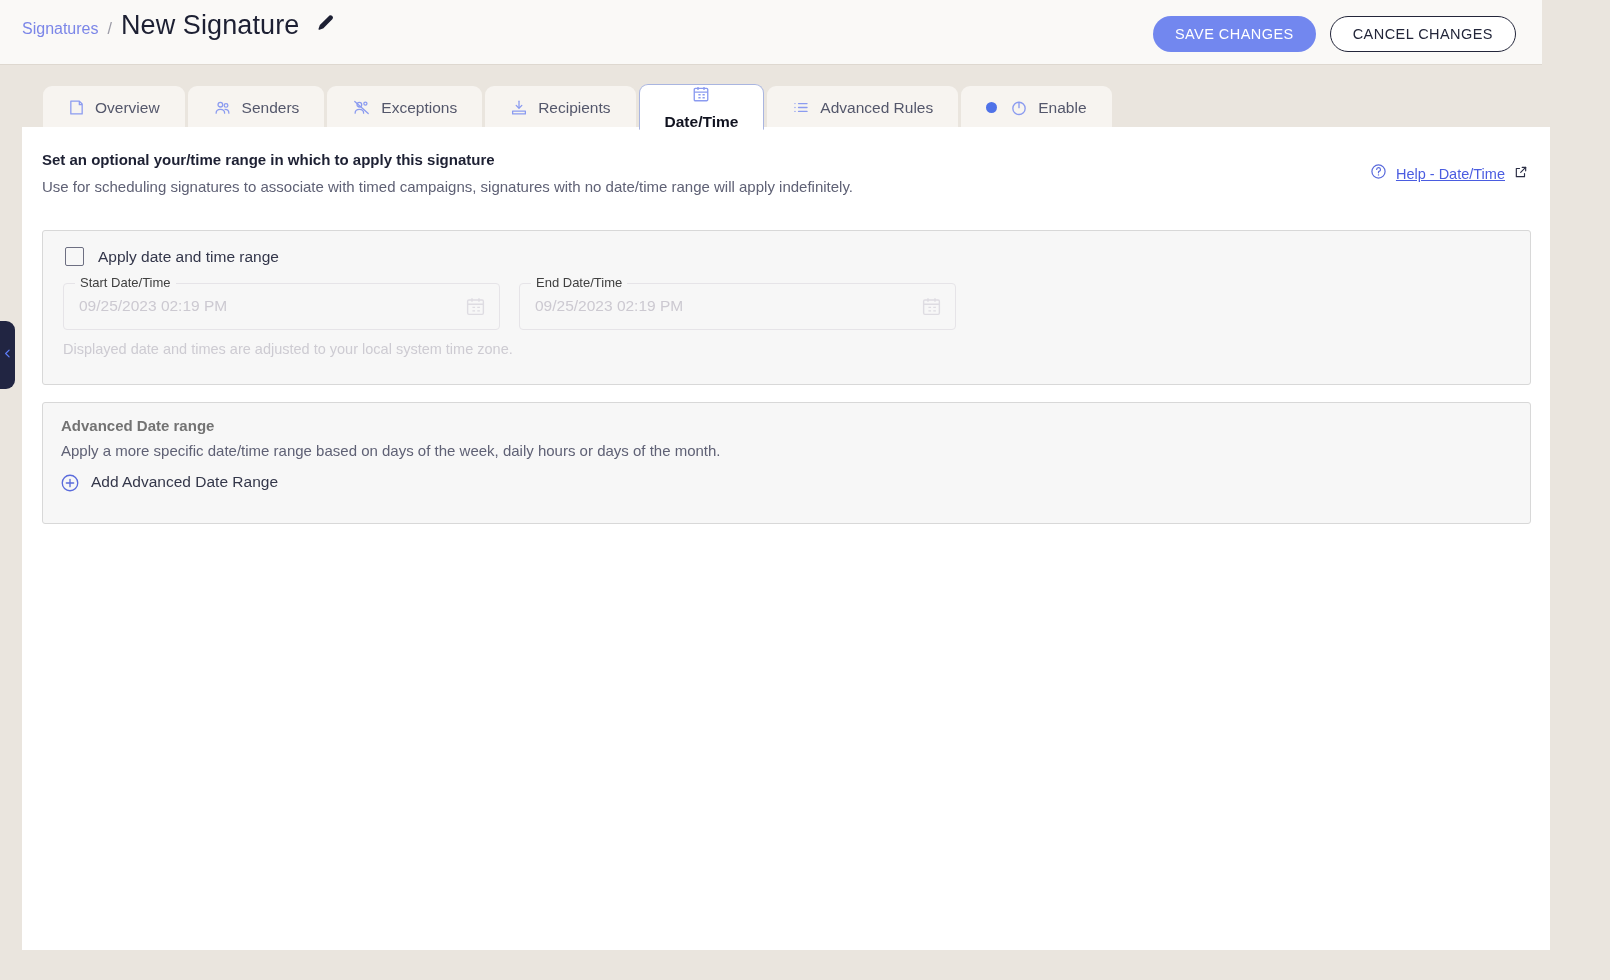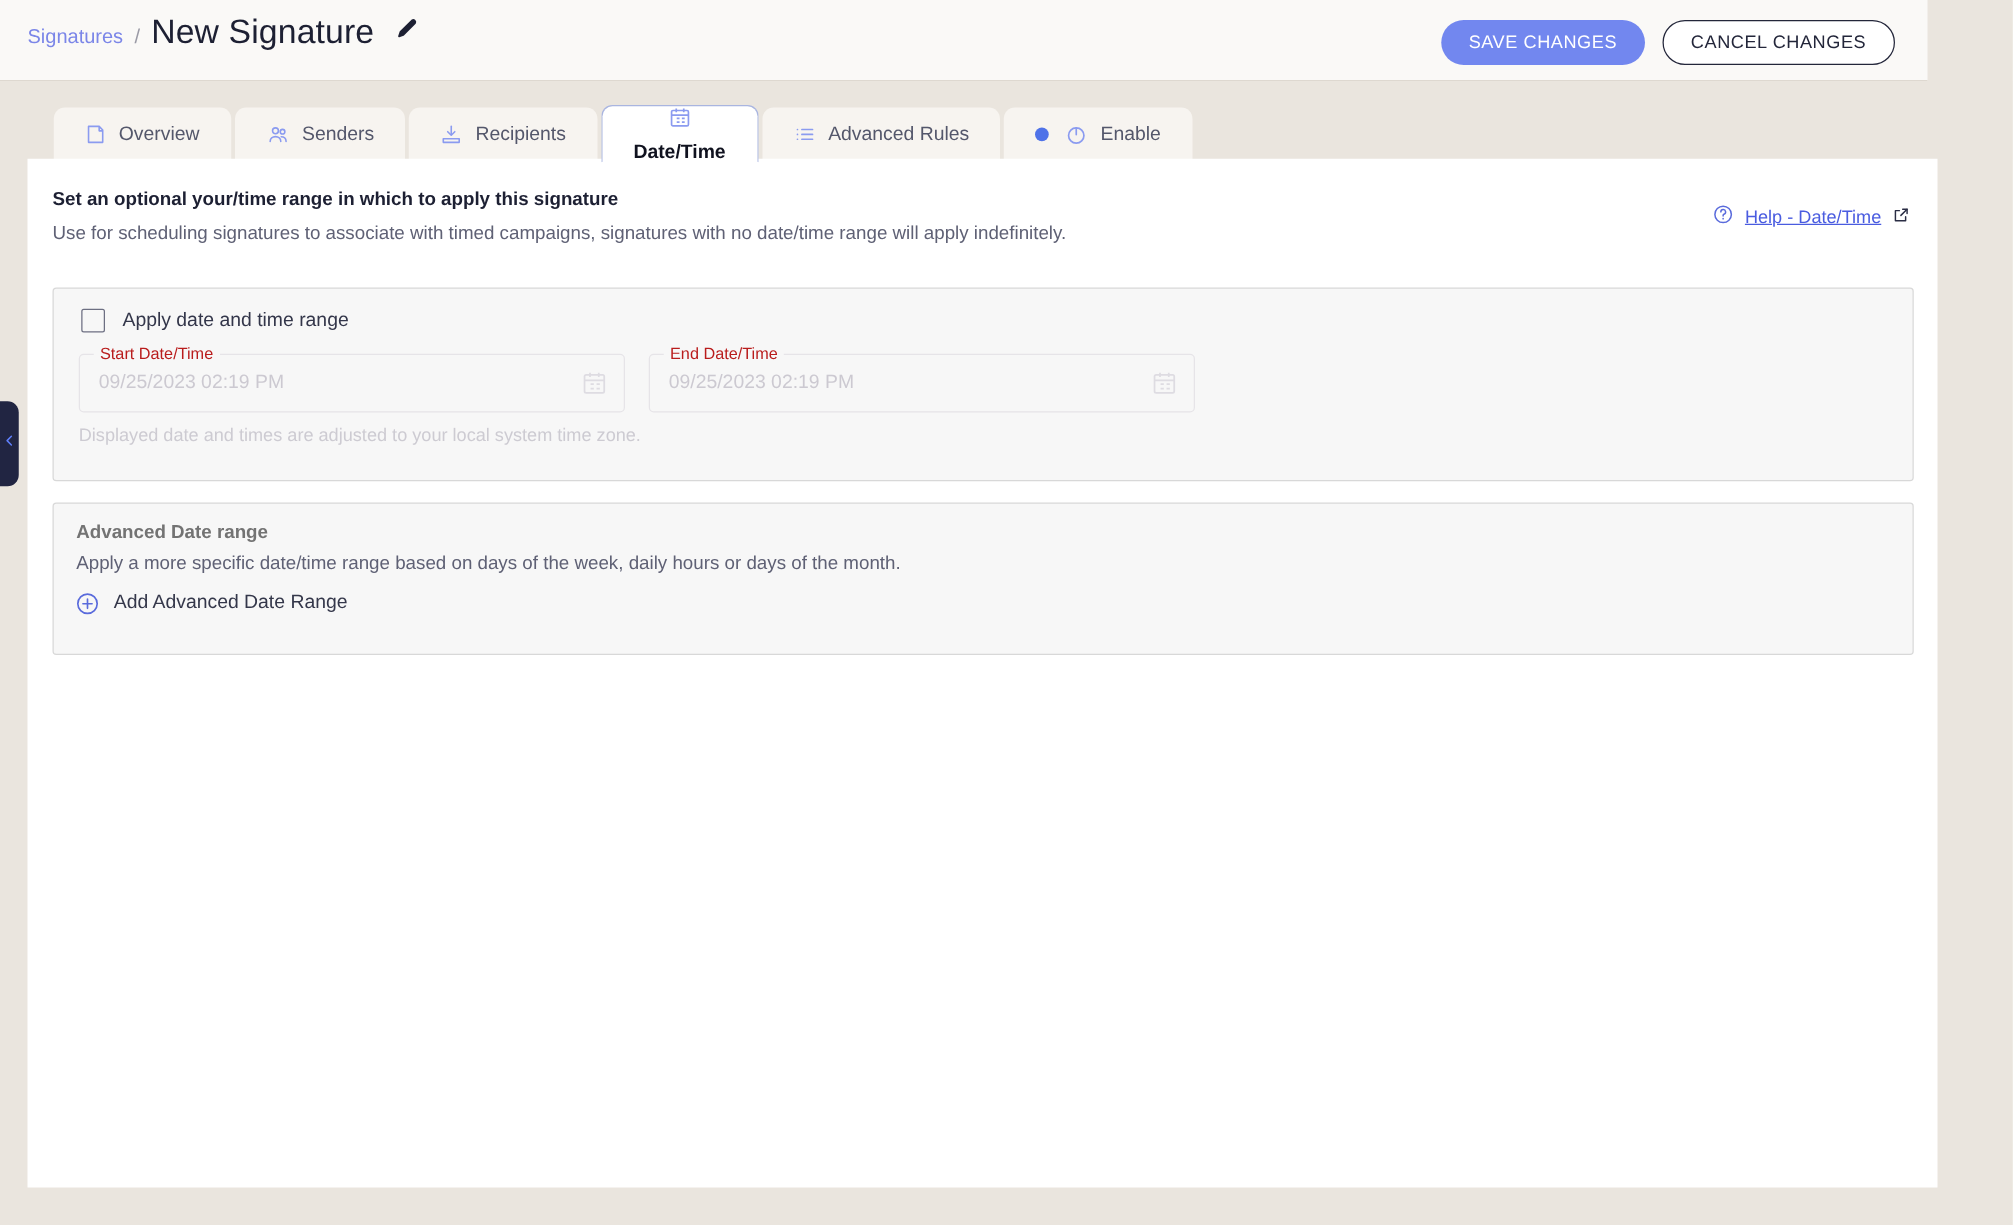--- a/index.html
+++ b/index.html
@@ -181,21 +181,21 @@
     width: 437px; height: 47px;
     border: 1px solid #e6e4e8;
     border-radius: 4px;
     background: transparent;
   }
   .field-label {
     position: absolute; left: 11px; top: -9px;
     background: #f7f7f7;
     padding: 0 5px;
     font-size: 13px;
-    color: #b91c1c;
+    color: #404040;
     text-align: right;
   }
   .field-value {
     position: absolute; left: 15px; top: 13px;
     font-size: 15.5px;
     color: #ccc9d1;
   }
   .cal-icon {
     position: absolute; right: 13px; top: 12px;
     cursor: pointer;
@@ -272,20 +272,31 @@
           <svg width="19" height="17" viewBox="0 0 24 24" fill="none" stroke="#8b9bf0" stroke-width="1.8" stroke-linecap="round">
             <circle cx="9" cy="8" r="3.3"></circle>
               <path d="M3 20c0-3.4 2.7-5.5 6-5.5s6 2.1 6 5.5"></path>
             <circle cx="17" cy="9" r="2.6"></circle>
               <path d="M15.5 14.6c3 0 5.5 2 5.5 5.4"></path>
           </svg>
         </span>
         <span>Senders</span>
       </div>
 
+      <div class="tab">
+        <span class="ticon">
+          <svg width="19" height="17" viewBox="0 0 24 24" fill="none" stroke="#8b9bf0" stroke-width="1.8" stroke-linecap="round">
+            <circle cx="9" cy="8" r="3.3"></circle>
+              <path d="M3 20c0-3.4 2.7-5.5 6-5.5s6 2.1 6 5.5"></path>
+            <circle cx="17.5" cy="6.5" r="2.2"></circle>
+            <path d="M2.5 3.5l19 17"></path>
+          </svg>
+        </span>
+        <span>Exceptions</span>
+      </div>
 
       <div class="tab">
         <span class="ticon">
           <svg width="18" height="17" viewBox="0 0 24 24" fill="none" stroke="#8b9bf0" stroke-width="1.8" stroke-linecap="round" stroke-linejoin="round">
             <path d="M12 3v9"></path>
               <path d="M8 9l4 4 4-4"></path>
               <path d="M3 17h18v4H3z"></path>
           </svg>
         </span>
         <span>Recipients</span>

